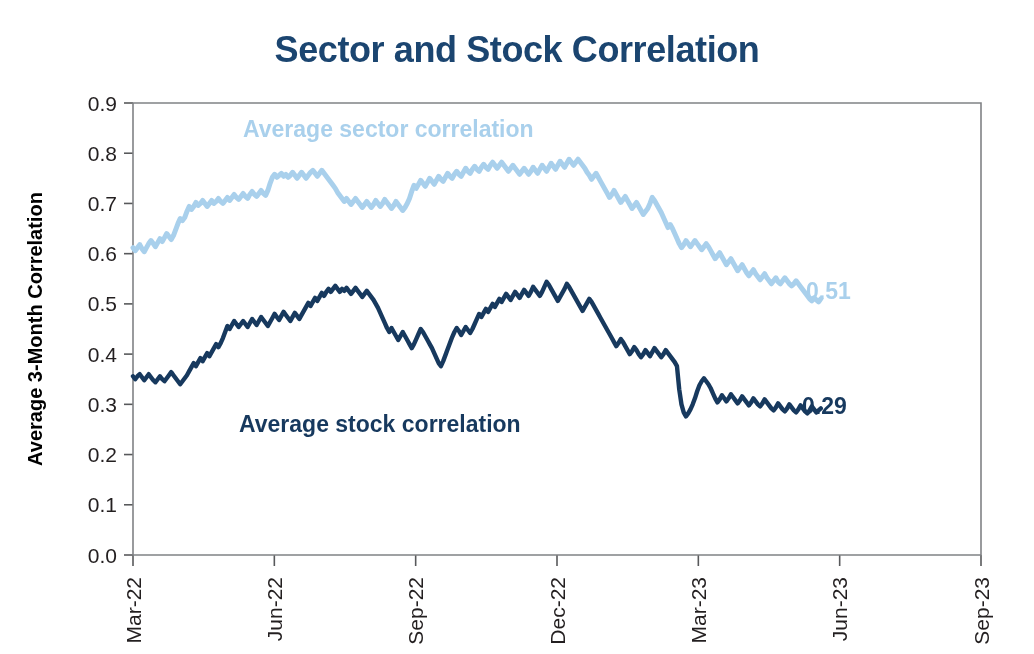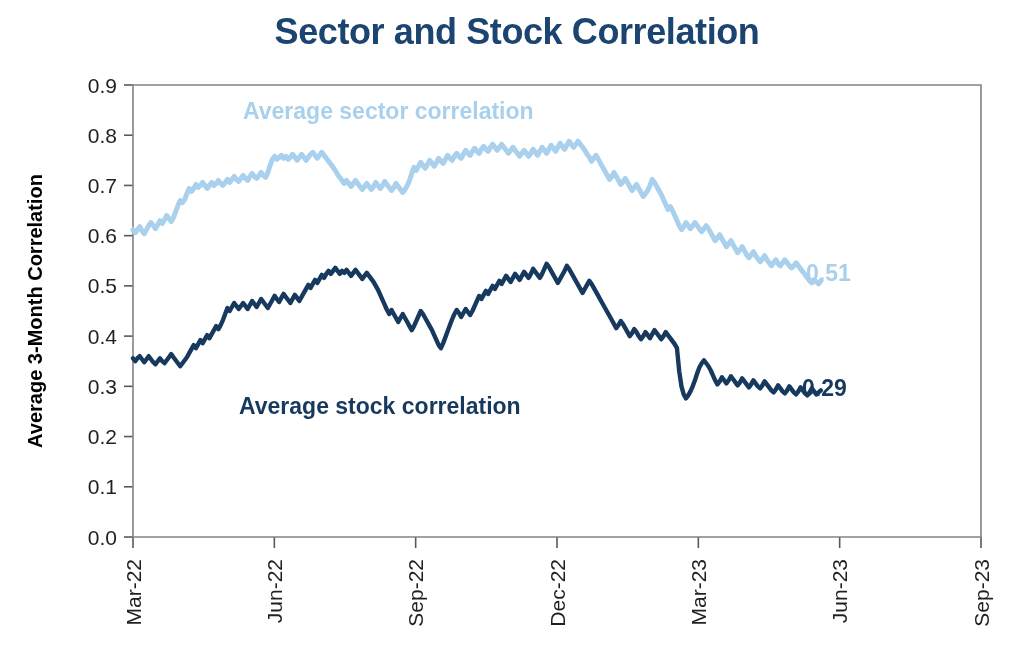--- a/index.html
+++ b/index.html
@@ -10,20 +10,21 @@
   body {
     width: 1034px;
     height: 654px;
     font-family: "Liberation Sans", sans-serif;
     overflow: hidden;
     position: relative;
   }
   #chart-root {
     position: absolute;
     inset: 0;
+    margin-top: 18px;
   }
   svg { display: block; }
   .title-text {
     font-family: "Liberation Sans", sans-serif;
     font-weight: bold;
     font-size: 36px;
     letter-spacing: -0.4px;
   }
   .axis-tick-label {
     font-family: "Liberation Sans", sans-serif;

